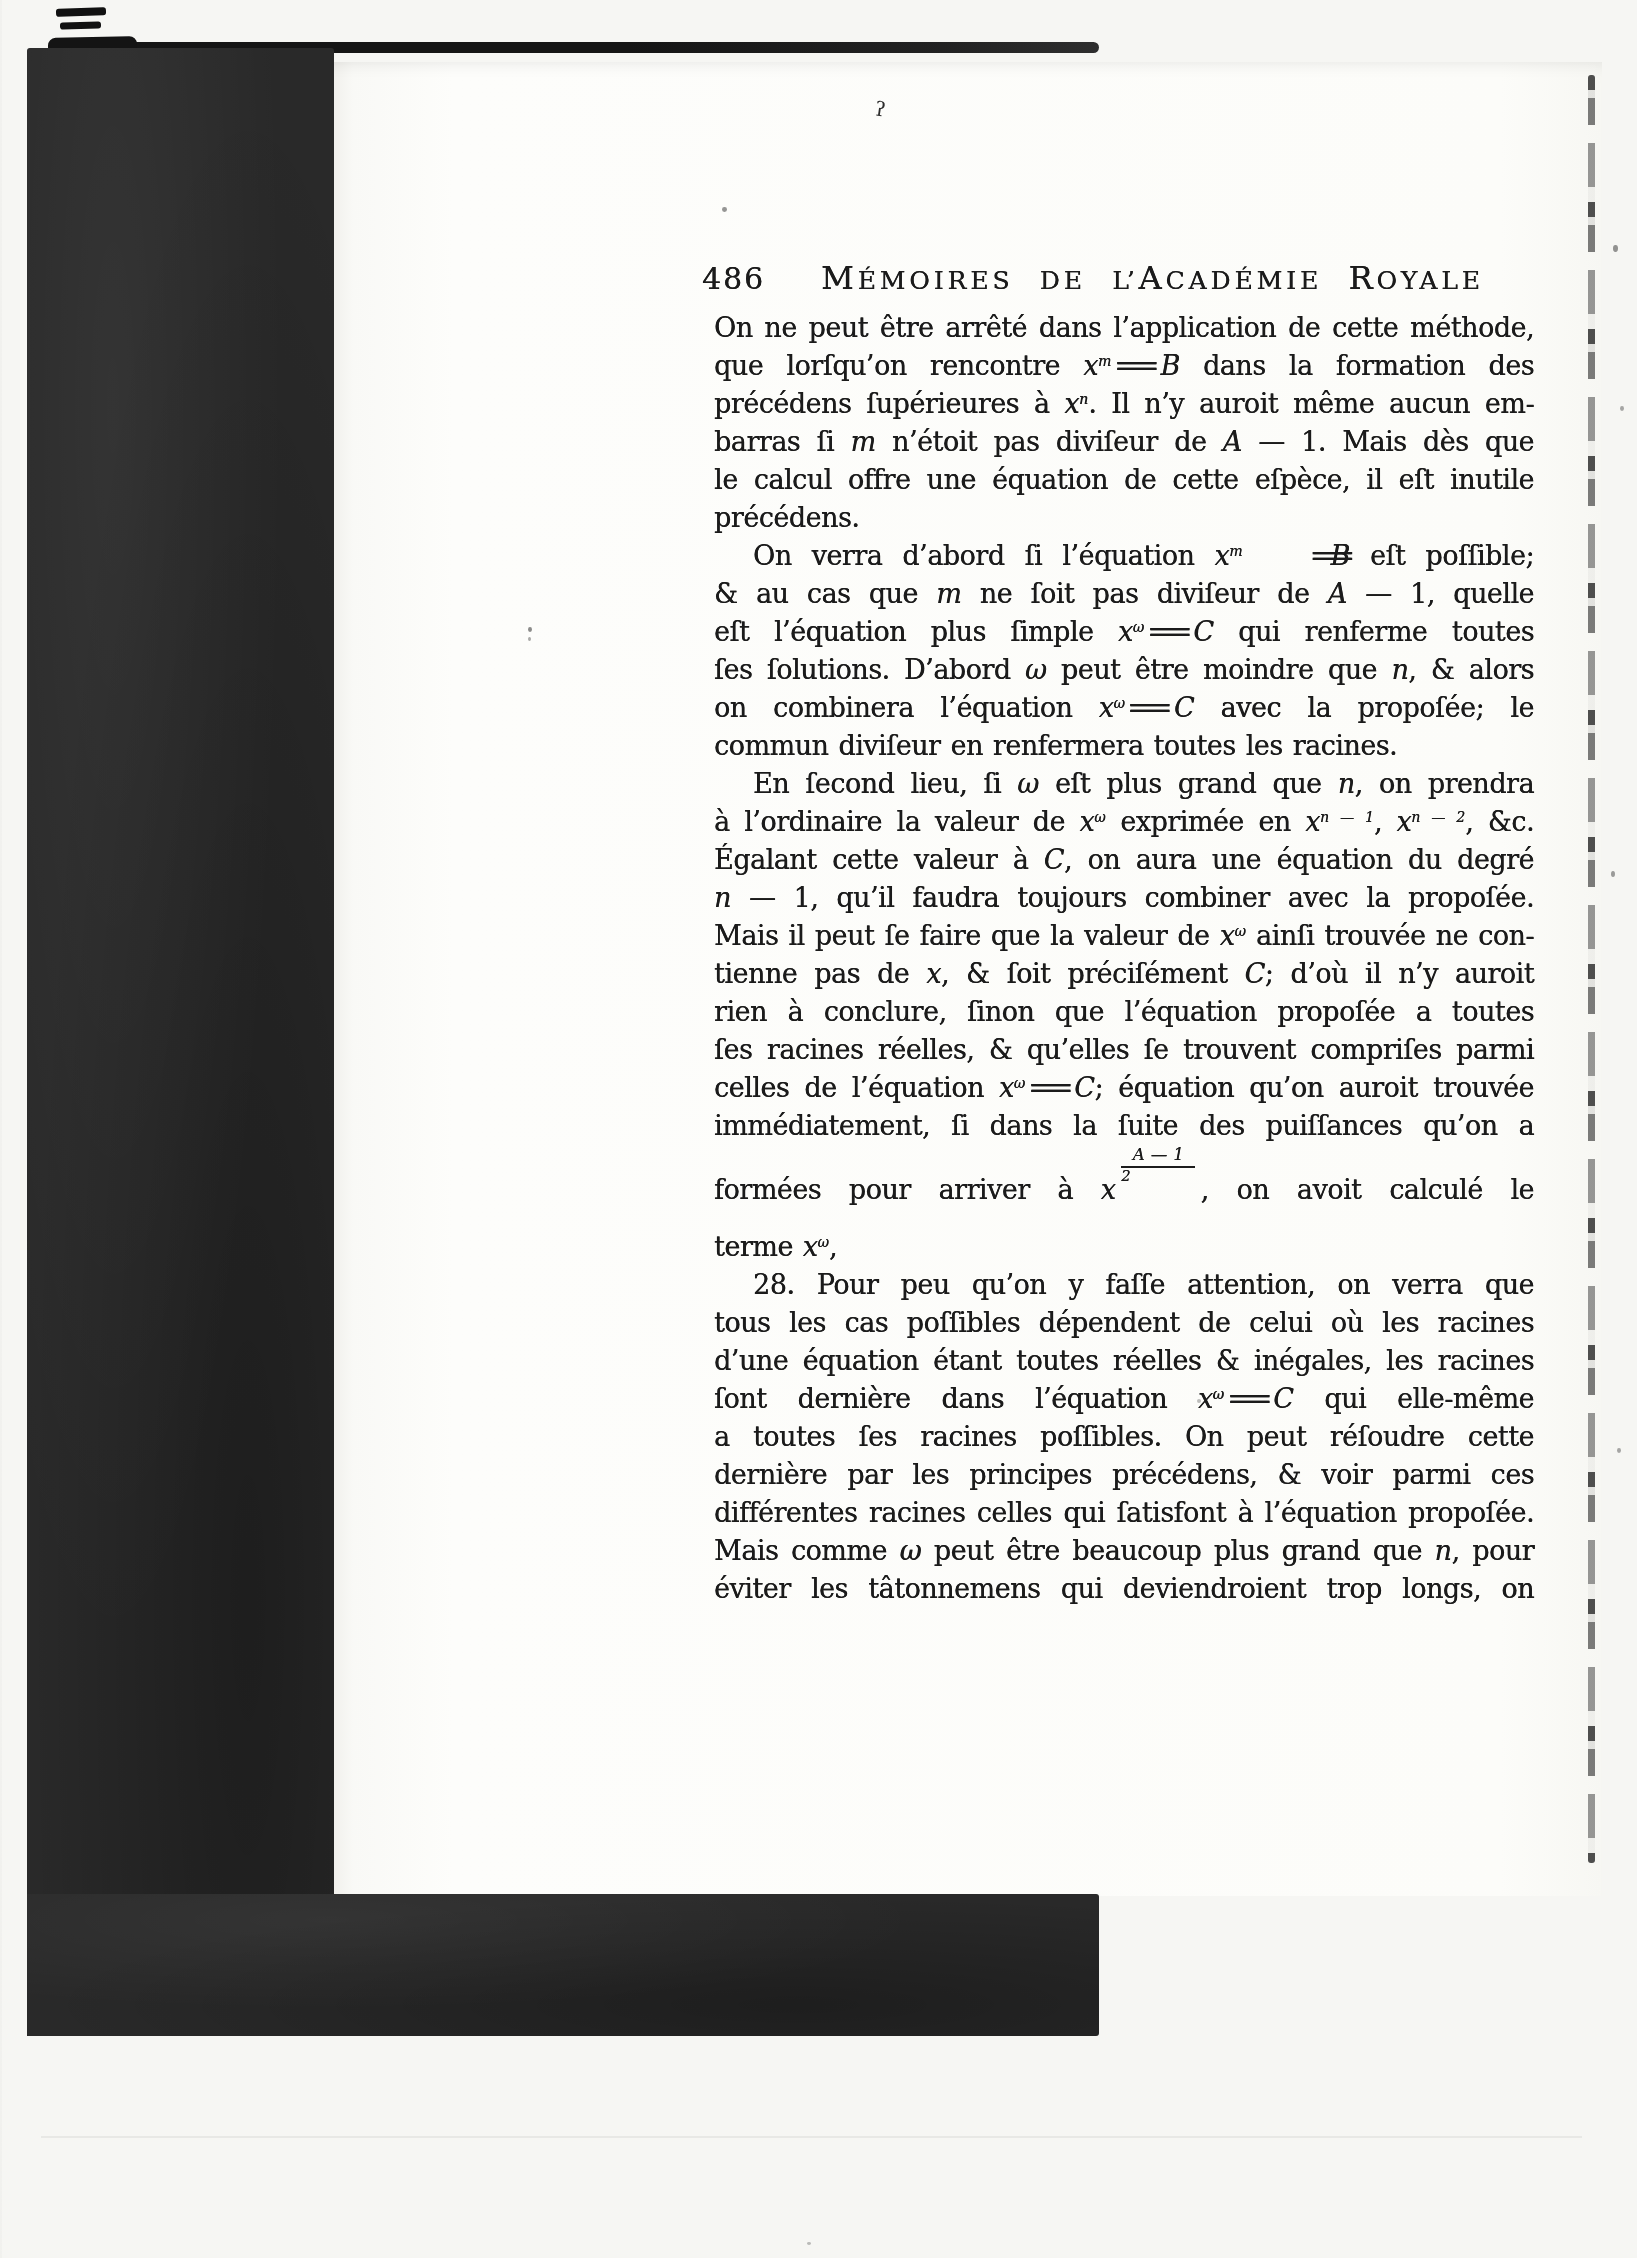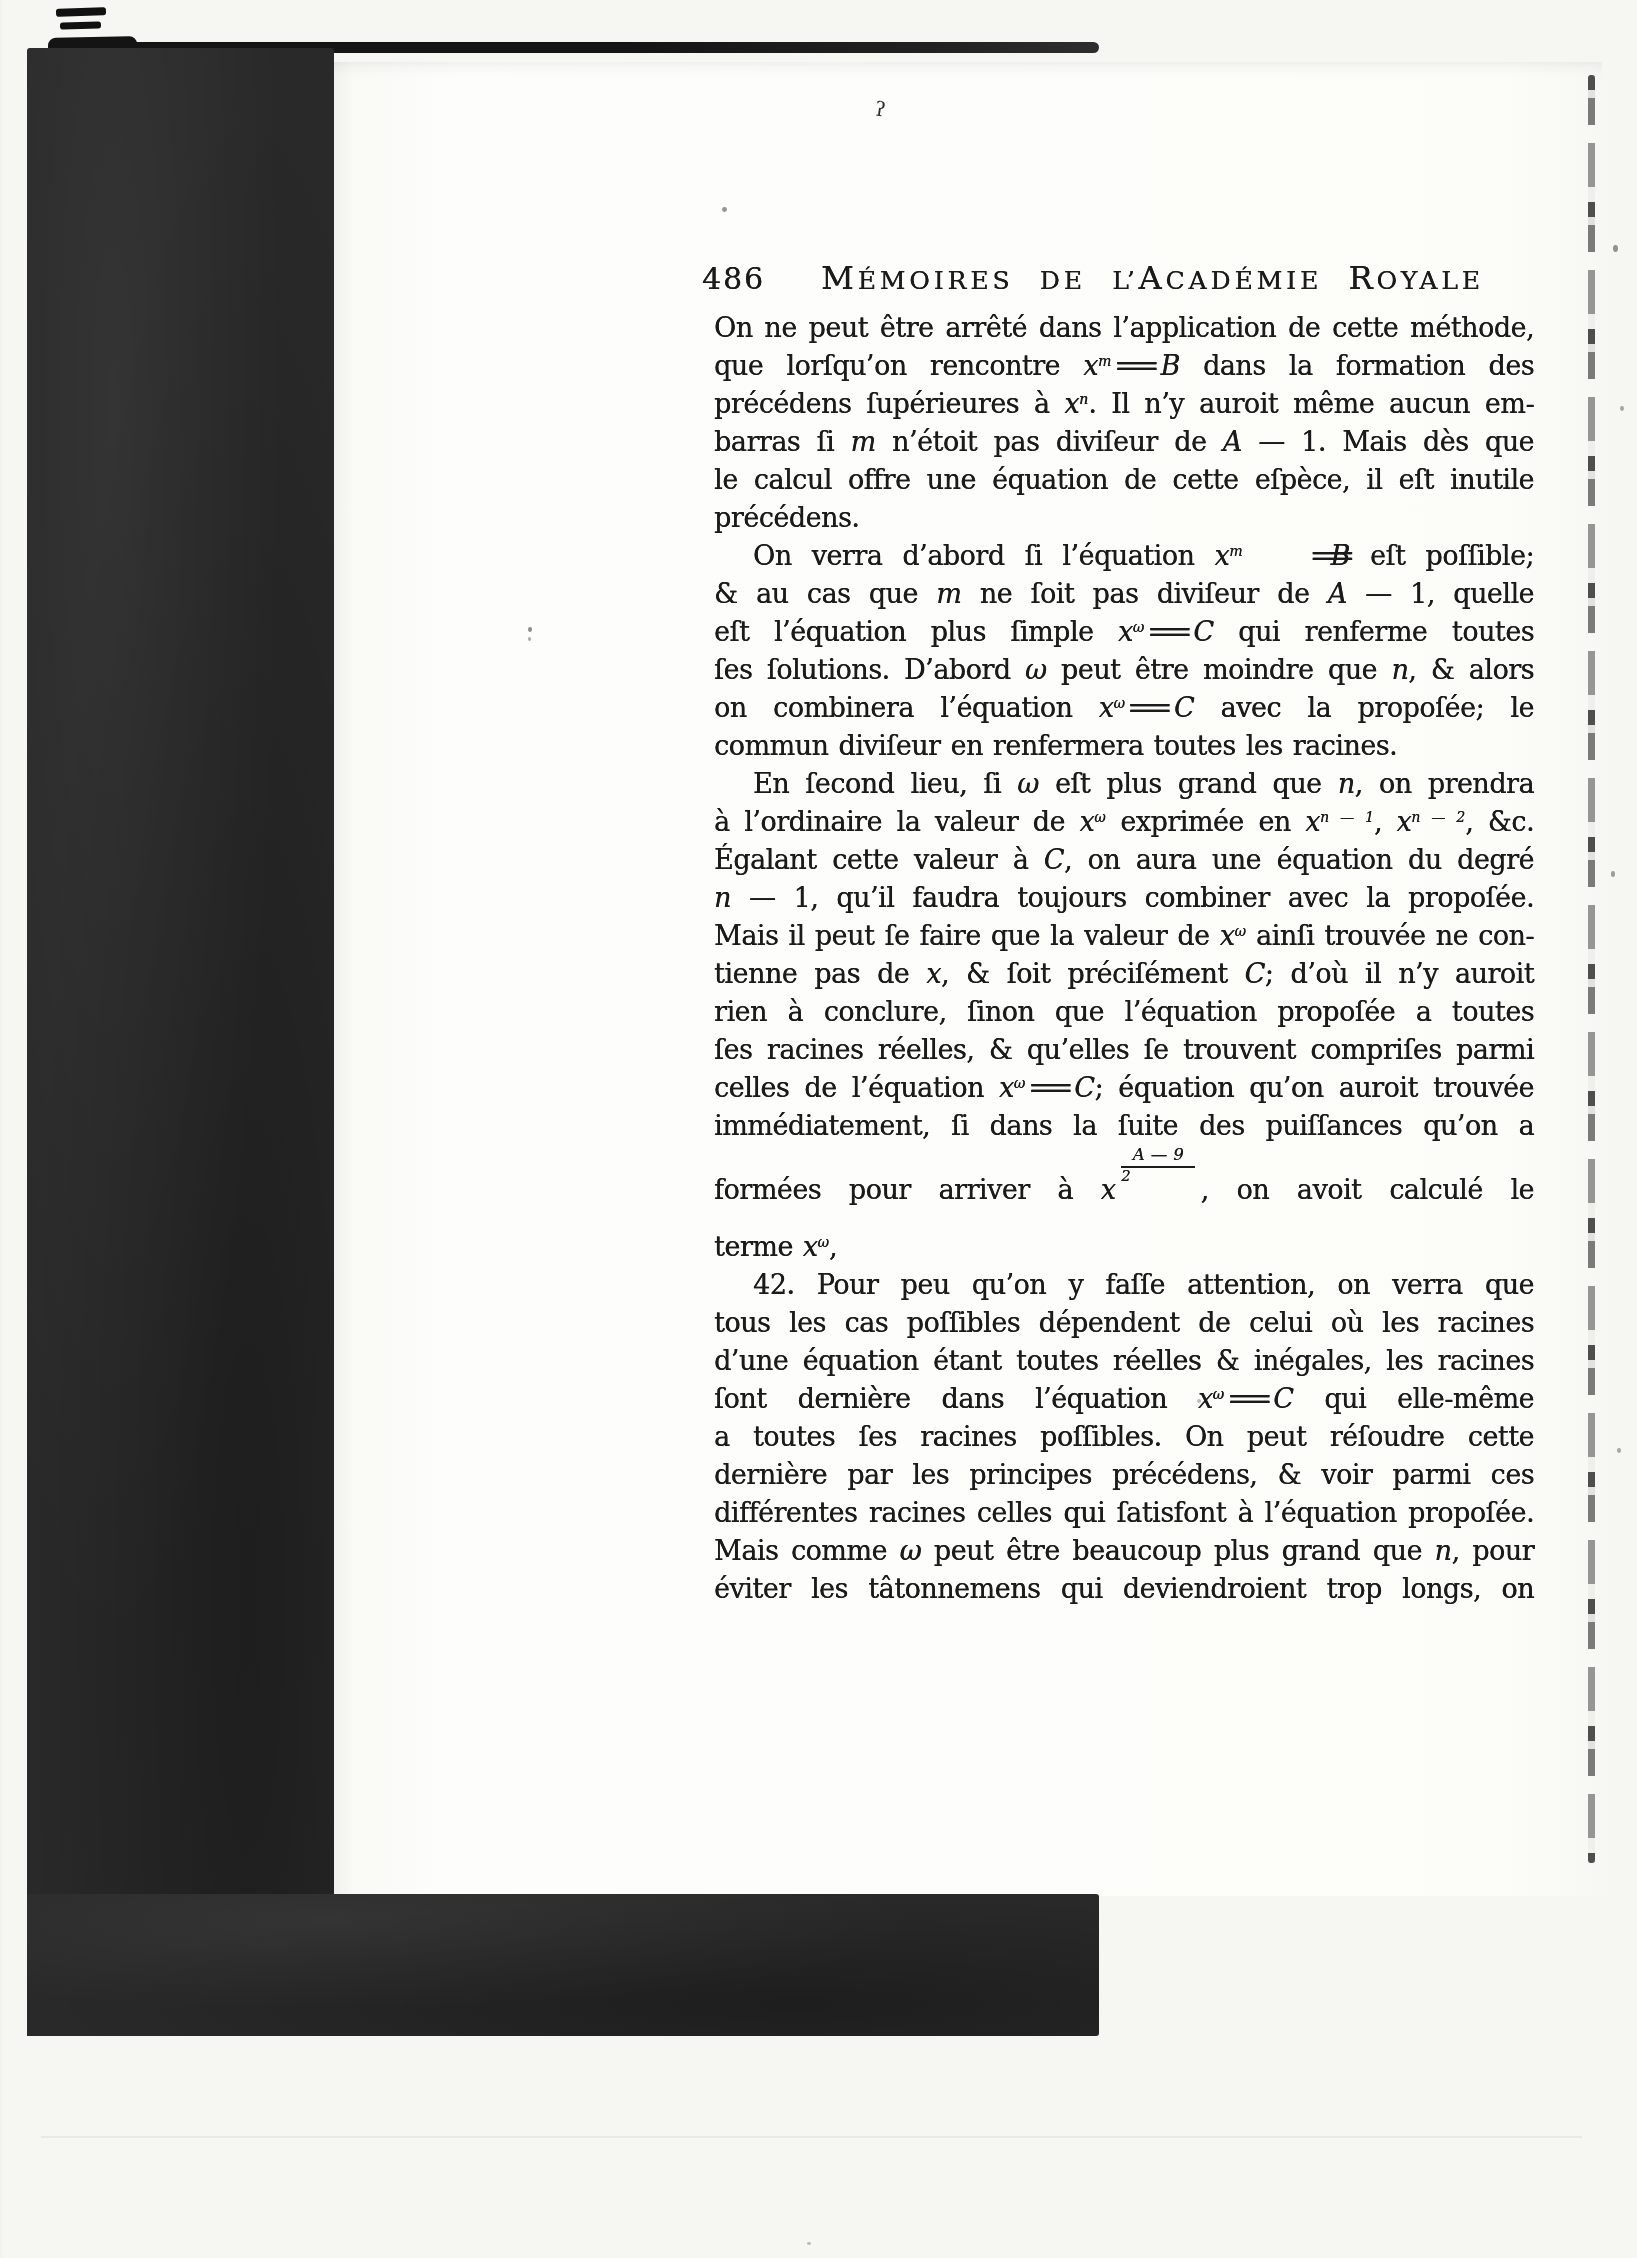--- a/index.html
+++ b/index.html
@@ -114,25 +114,25 @@
           <div class="text-line"><span class="">Égalant cette valeur à </span><span class="it">C</span><span class="">, on aura une équation du degré</span></div>
           <div class="text-line"><span class="it">n</span><span class=""> — 1, qu’il faudra toujours combiner avec la propoſée.</span></div>
           <div class="text-line"><span class="">Mais il peut ſe faire que la valeur de </span><span class="it">x</span><span class="it sup">ω</span><span class=""> ainſi trouvée ne con-</span></div>
           <div class="text-line"><span class="">tienne pas de </span><span class="it">x</span><span class="">, &amp; ſoit préciſément </span><span class="it">C</span><span class="">; d’où il n’y auroit</span></div>
           <div class="text-line"><span class="">rien à conclure, ſinon que l’équation propoſée a toutes</span></div>
           <div class="text-line"><span class="">ſes racines réelles, &amp; qu’elles ſe trouvent compriſes parmi</span></div>
           <div class="text-line"><span class="">celles de l’équation </span><span class="it">x</span><span class="it sup">ω</span><span class="eq">=</span><span class="it">C</span><span class="">; équation qu’on auroit trouvée</span></div>
           <div class="text-line"><span class="">immédiatement, ſi dans la ſuite des puiſſances qu’on a</span></div>
         </div>
         <div>
-          <div class="text-line tall"><span class="">formées pour arriver à </span><span class="it">x</span><span class="fracsup"><span class="num">A — 9</span><span class="den">2</span></span><span class="">, on avoit calculé le</span></div>
+          <div class="text-line tall"><span class="">formées pour arriver à </span><span class="it">x</span><span class="fracsup"><span class="num">A — 1</span><span class="den">2</span></span><span class="">, on avoit calculé le</span></div>
           <div class="text-line noj"><span class="">terme </span><span class="it">x</span><span class="it sup">ω</span><span class="">,</span></div>
         </div>
         <div>
-          <div class="text-line indent"><span class="">42. Pour peu qu’on y faſſe attention, on verra que</span></div>
+          <div class="text-line indent"><span class="">28. Pour peu qu’on y faſſe attention, on verra que</span></div>
           <div class="text-line"><span class="">tous les cas poſſibles dépendent de celui où les racines</span></div>
           <div class="text-line"><span class="">d’une équation étant toutes réelles &amp; inégales, les racines</span></div>
           <div class="text-line"><span class="">ſont dernière dans l’équation </span><span class="it">x</span><span class="it sup">ω</span><span class="eq">=</span><span class="it">C</span><span class=""> qui elle-même</span></div>
           <div class="text-line"><span class="">a toutes ſes racines poſſibles. On peut réſoudre cette</span></div>
           <div class="text-line"><span class="">dernière par les principes précédens, &amp; voir parmi ces</span></div>
           <div class="text-line"><span class="">différentes racines celles qui ſatisfont à l’équation propoſée.</span></div>
           <div class="text-line"><span class="">Mais comme </span><span class="it">ω</span><span class=""> peut être beaucoup plus grand que </span><span class="it">n</span><span class="">, pour</span></div>
           <div class="text-line"><span class="">éviter les tâtonnemens qui deviendroient trop longs, on</span></div>
         </div>
       </div>

